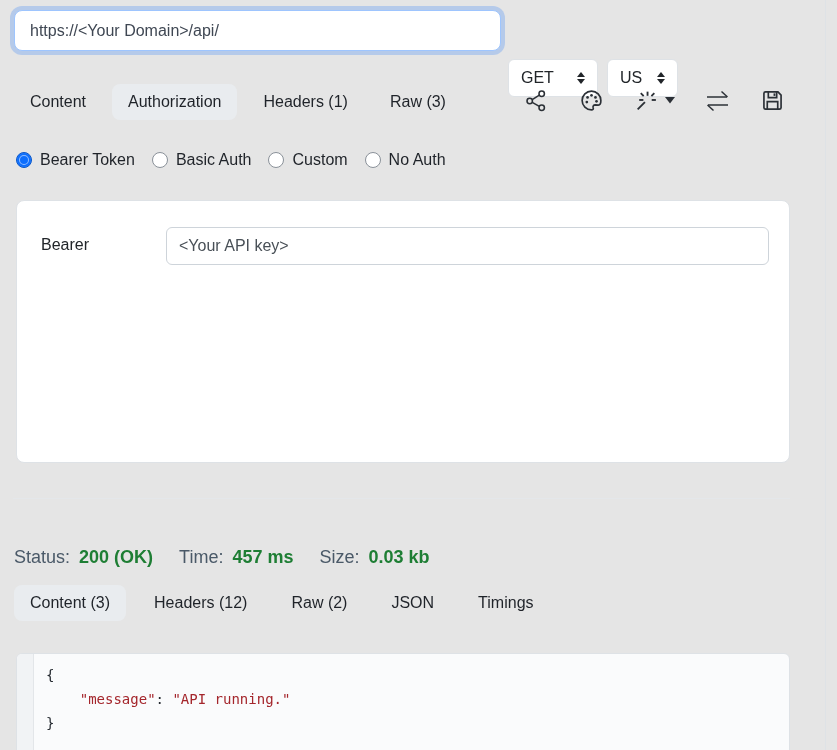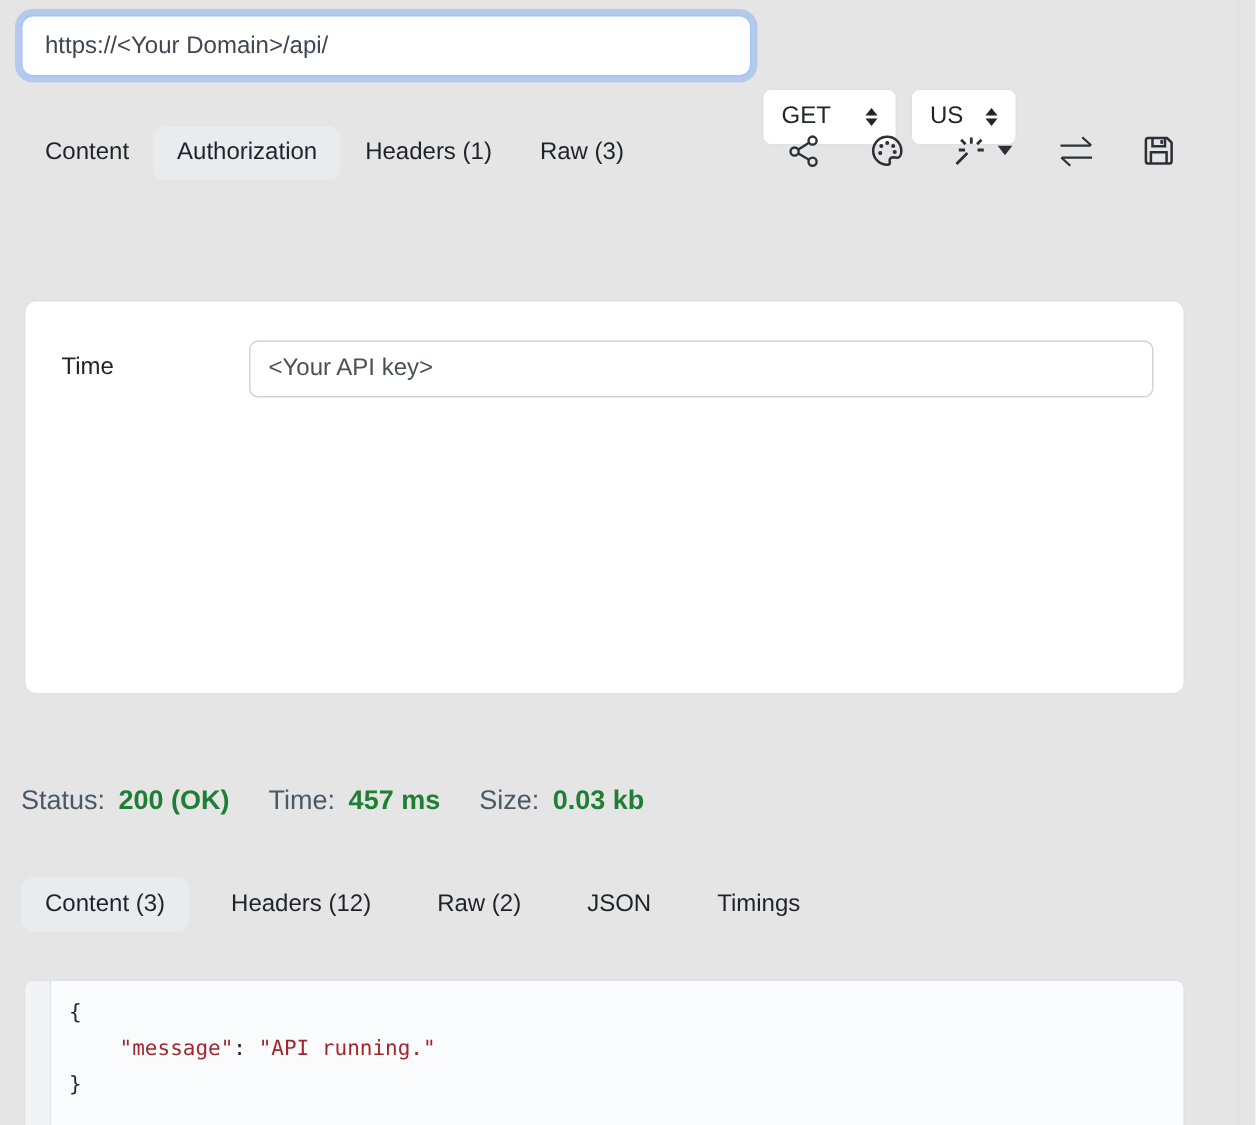--- a/index.html
+++ b/index.html
@@ -34,21 +34,21 @@
   .updown i { display: block; width: 0; height: 0; border-left: 4px solid transparent; border-right: 4px solid transparent; }
   .updown .up { border-bottom: 5px solid #212529; }
   .updown .dn { border-top: 5px solid #212529; }
   .send-btn {
     position: absolute; left: 688px; top: 11px; width: 104px; height: 40px;
     background: #0d6efd; color: #fff; border: none; border-radius: 6px;
     font-size: 16px; font-family: "Liberation Sans", sans-serif; cursor: pointer;
   }
 
   
-  .tabs-row { position: absolute; left: 14px; display: flex; }
+  .tabs-row { position: absolute; left: 14px; display: flex; gap: 10px; }
   .req-tabs { top: 84px; }
   .resp-tabs { top: 585px; gap: 12px; }
   .tab {
     padding: 9px 16px; font-size: 16px; color: #1f2329; border-radius: 8px;
     cursor: pointer; white-space: nowrap;
   }
   .tab.active { background: #e9ecef; }
 
   
   .toolbar {
@@ -80,21 +80,21 @@
     font-family: "Liberation Sans", sans-serif;
   }
   .help-text { position: absolute; left: 149px; top: 88px; font-size: 13.5px; color: #212529; line-height: 25px; }
   .help-text span { display: block; }
 
   
   .divider { position: absolute; left: 13px; top: 498px; width: 777px; height: 1px; background: #e4e7ea; }
 
   
   .status-row { position: absolute; left: 14px; top: 523px; display: flex; gap: 26px; font-size: 18px; }
-  .status-pair { display: flex; gap: 9px; align-items: center; }
+  .status-pair { display: flex; gap: 9px; align-items: center; margin-top: 24px; }
   .status-label { color: #4a5968; }
   .status-value { color: #1e7e34; font-weight: 700; }
 
   
   .code-block {
     position: absolute; left: 16px; top: 653px; width: 774px; height: 130px;
     border: 1px solid #dee2e6; border-radius: 6px 6px 0 0;
     background: #fafbfc; display: flex; overflow: hidden;
   }
   .code-gutter { width: 17px; background: #f1f3f5; border-right: 1px solid #e3e6e9; flex: 0 0 auto; }
@@ -177,23 +177,41 @@
     <span class="icon-btn">
       <svg width="23" height="23" viewBox="0 0 22 22" fill="none" stroke="currentColor" stroke-width="1.6">
         <path d="M2.8 4.2 A1.5 1.5 0 0 1 4.3 2.8 L16.2 2.8 L19.2 5.8 L19.2 17.8 A1.5 1.5 0 0 1 17.7 19.2 L4.3 19.2 A1.5 1.5 0 0 1 2.8 17.8 Z"></path>
         <path d="M7 2.8 L7 8.2 L15 8.2 L15 2.8"></path>
         <rect x="12" y="4.2" width="1.8" height="2.4" fill="currentColor" stroke="none"></rect>
         <path d="M6 19.2 L6 12 L16 12 L16 19.2"></path>
       </svg>
     </span>
   </div>
 
+  <div class="radio-row">
+    <label class="radio-item">
+      <span class="rdot checked"></span>
+      <span>Bearer Token</span>
+    </label>
+    <label class="radio-item">
+      <span class="rdot"></span>
+      <span>Basic Auth</span>
+    </label>
+    <label class="radio-item">
+      <span class="rdot"></span>
+      <span>Custom</span>
+    </label>
+    <label class="radio-item">
+      <span class="rdot"></span>
+      <span>No Auth</span>
+    </label>
+  </div>
 
   <div class="panel">
-    <span class="token-label">Time</span>
+    <span class="token-label">Bearer</span>
     <input class="token-input" value="&lt;Your API key&gt;" style="">
   </div>
 
   <div class="divider"></div>
 
   <div class="status-row">
     <span class="status-pair">
       <span class="status-label">Status:</span>
       <span class="status-value">200 (OK)</span>
     </span>

